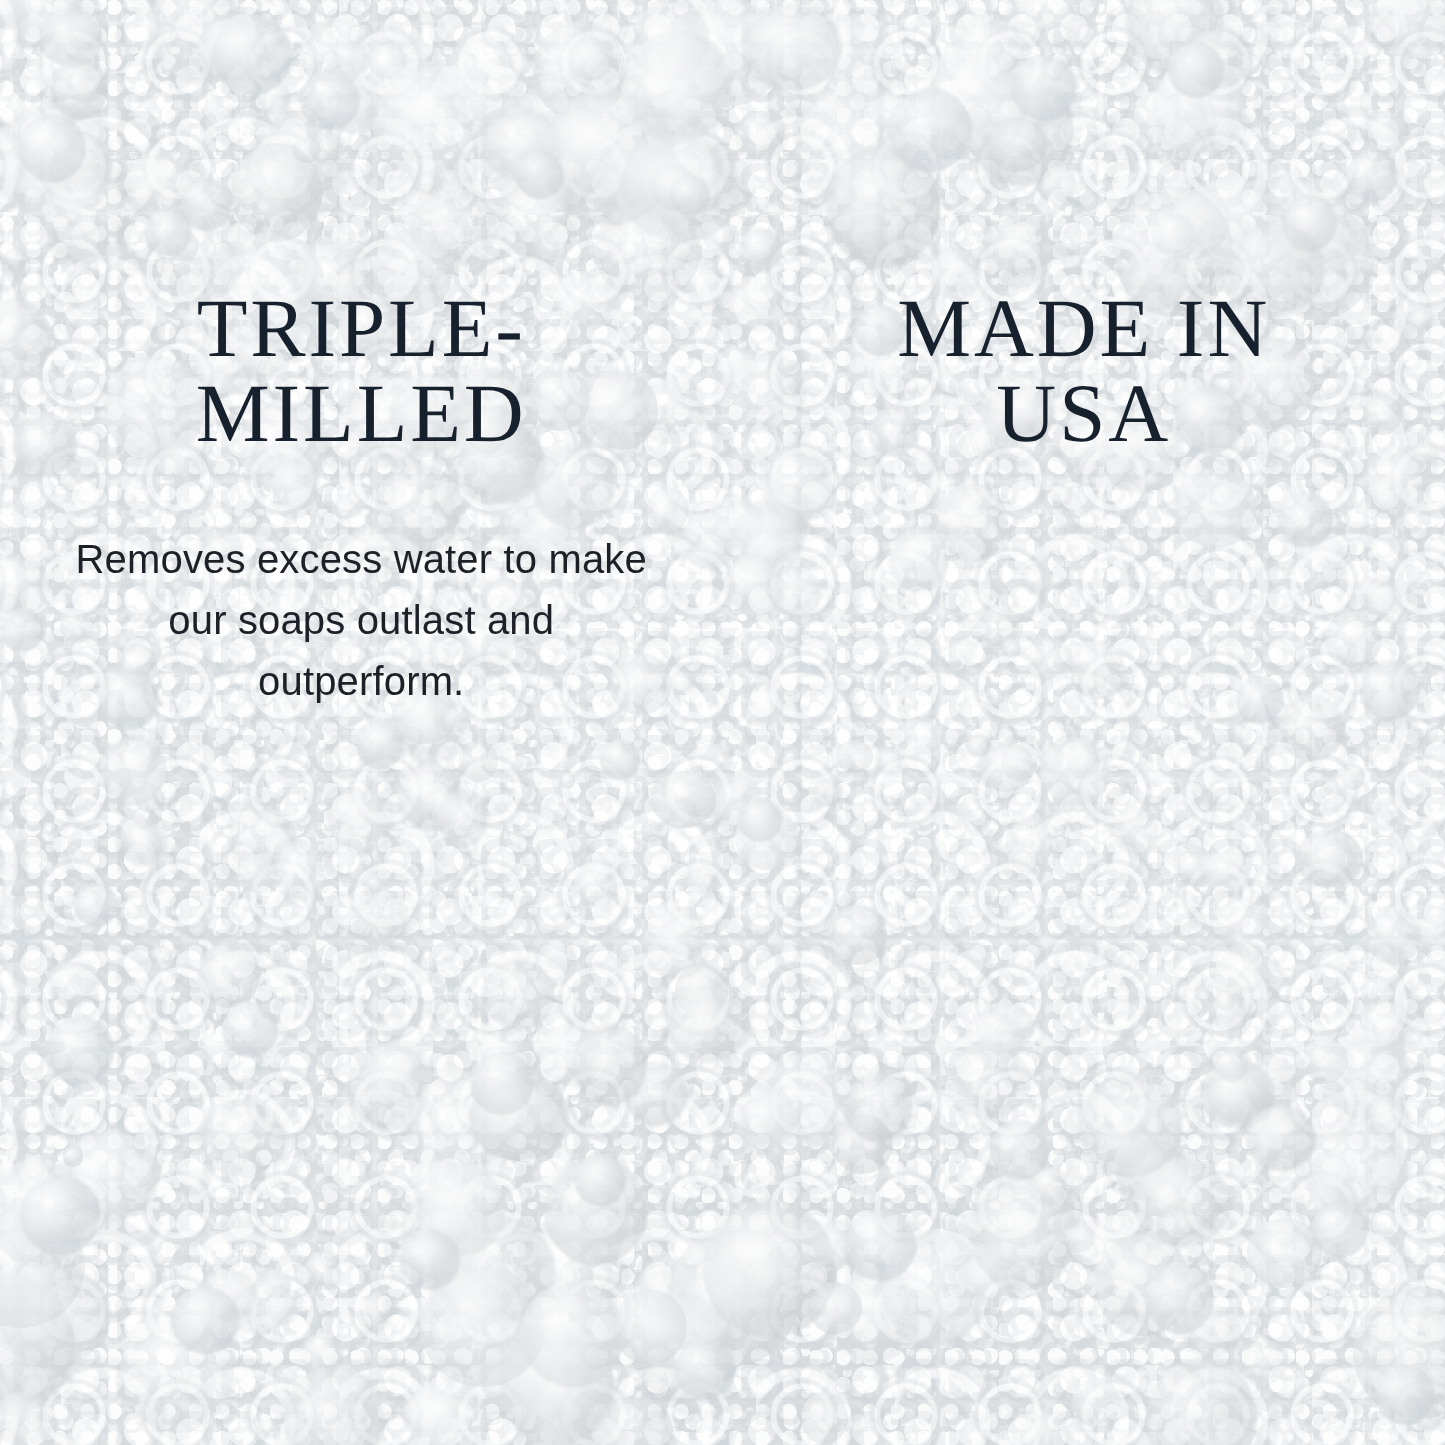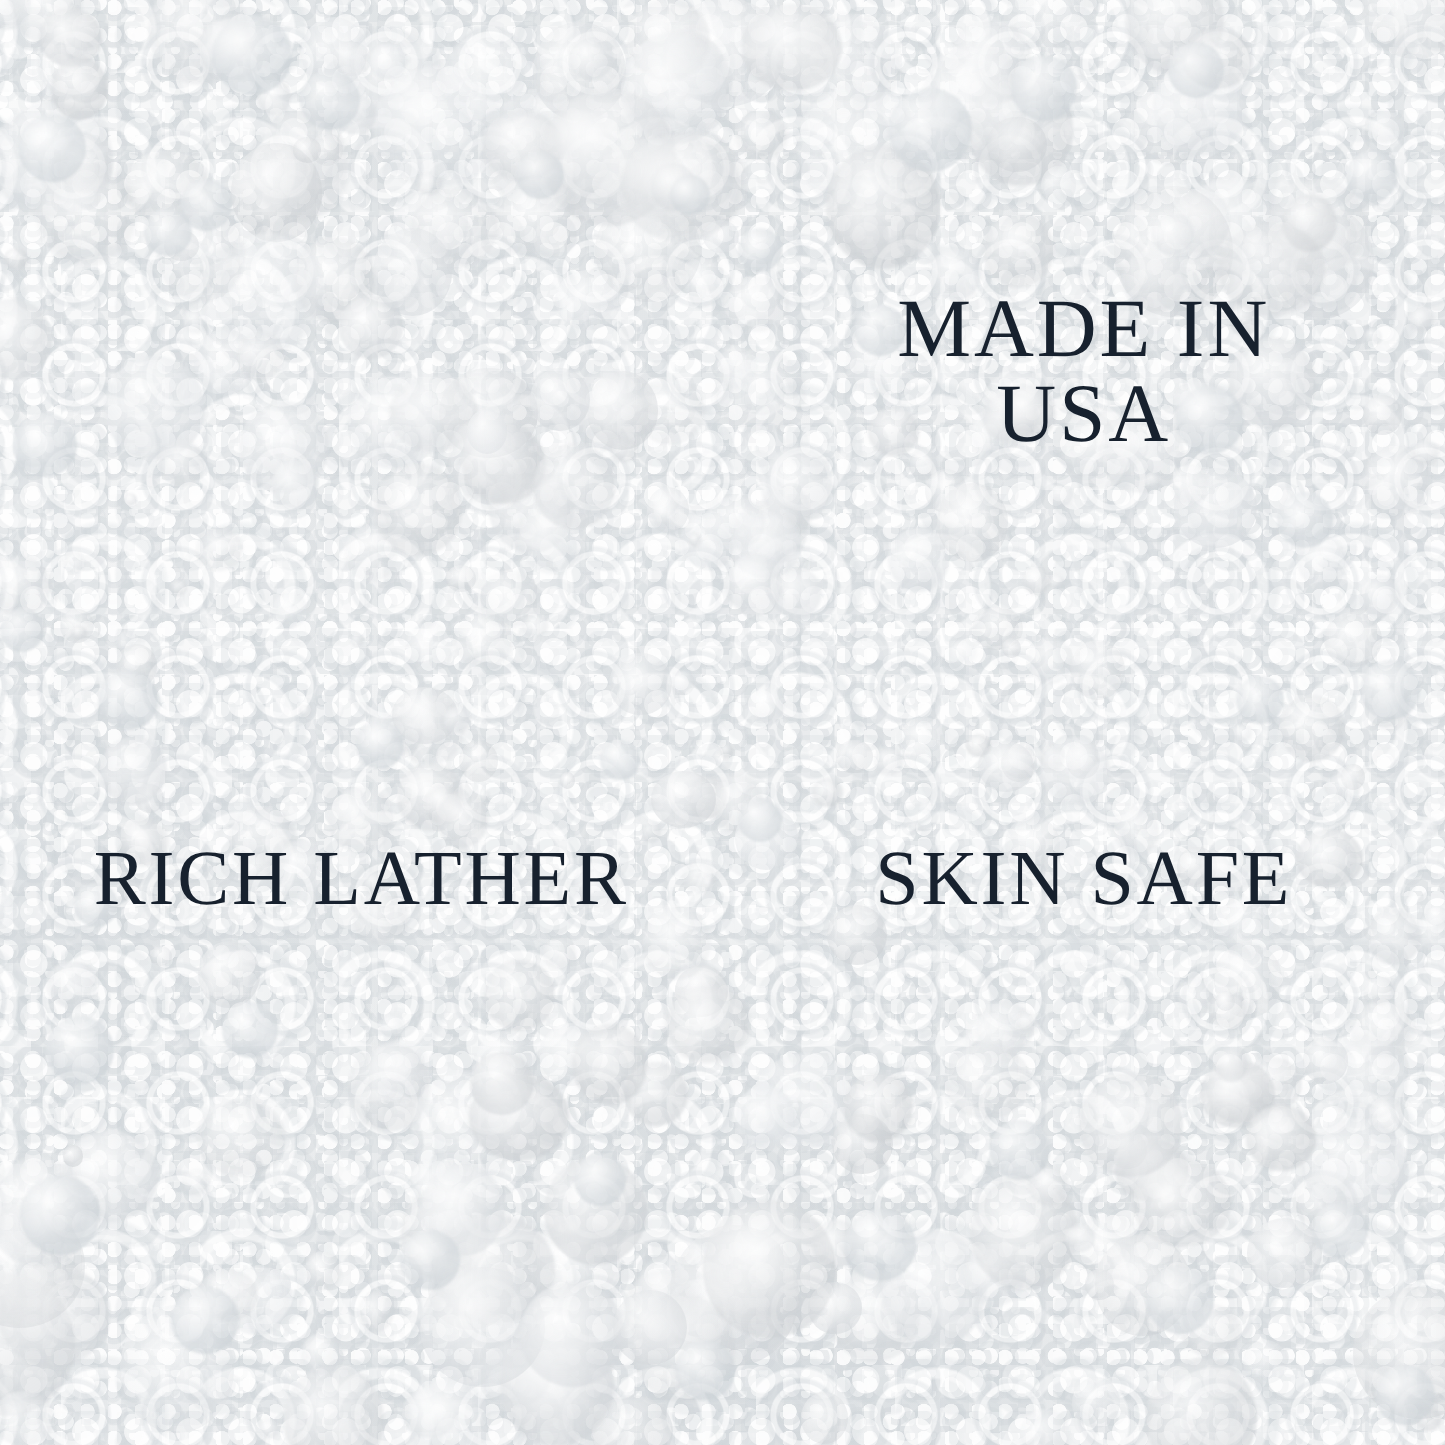--- a/index.html
+++ b/index.html
@@ -542,28 +542,28 @@
       <div class="bub" style="left: 1375px; top: 1365px; width: 60px; height: 60px; background: radial-gradient(circle at 36% 32%, rgba(255, 255, 255, 0.72) 0%, rgba(214, 219, 223, 0.58) 52%, rgba(200, 207, 212, 0.52) 80%, rgba(255, 255, 255, 0.78) 95%, rgba(255, 255, 255, 0) 100%); filter: blur(1.1px);"></div>
       <div class="bub" style="left: 74px; top: 883px; width: 44px; height: 44px; background: radial-gradient(circle at 36% 32%, rgba(255, 255, 255, 0.72) 0%, rgba(214, 219, 223, 0.58) 52%, rgba(200, 207, 212, 0.52) 80%, rgba(255, 255, 255, 0.78) 95%, rgba(255, 255, 255, 0) 100%); filter: blur(1.1px);"></div>
       <div class="bub" style="left: 356px; top: 721px; width: 48px; height: 48px; background: radial-gradient(circle at 36% 32%, rgba(255, 255, 255, 0.72) 0%, rgba(214, 219, 223, 0.58) 52%, rgba(200, 207, 212, 0.52) 80%, rgba(255, 255, 255, 0.78) 95%, rgba(255, 255, 255, 0) 100%); filter: blur(1.1px);"></div>
       <div class="bub" style="left: 600px; top: 740px; width: 40px; height: 40px; background: radial-gradient(circle at 36% 32%, rgba(255, 255, 255, 0.72) 0%, rgba(214, 219, 223, 0.58) 52%, rgba(200, 207, 212, 0.52) 80%, rgba(255, 255, 255, 0.78) 95%, rgba(255, 255, 255, 0) 100%); filter: blur(1.1px);"></div>
       <div class="bub" style="left: 738px; top: 798px; width: 44px; height: 44px; background: radial-gradient(circle at 36% 32%, rgba(255, 255, 255, 0.72) 0%, rgba(214, 219, 223, 0.58) 52%, rgba(200, 207, 212, 0.52) 80%, rgba(255, 255, 255, 0.78) 95%, rgba(255, 255, 255, 0) 100%); filter: blur(1.1px);"></div>
     </div>
 
   <div class="grid">
 
     <div class="cell cell-top" id="cell-triple-milled">
+      <h2 class="feature-title">TRIPLE-MILLED</h2>
+      <p class="feature-desc">Removes excess water to make our soaps outlast and outperform.</p>
     </div>
 
     <div class="cell cell-top" id="cell-made-in-usa">
       <h2 class="feature-title">MADE IN USA</h2>
     </div>
 
     <div class="cell cell-bottom" id="cell-rich-lather">
-      <h2 class="feature-title">RICH LATHER</h2>
     </div>
 
     <div class="cell cell-bottom" id="cell-skin-safe">
-      <h2 class="feature-title">SKIN SAFE</h2>
     </div>
 
   </div>
 </div>
 
 </body></html>

